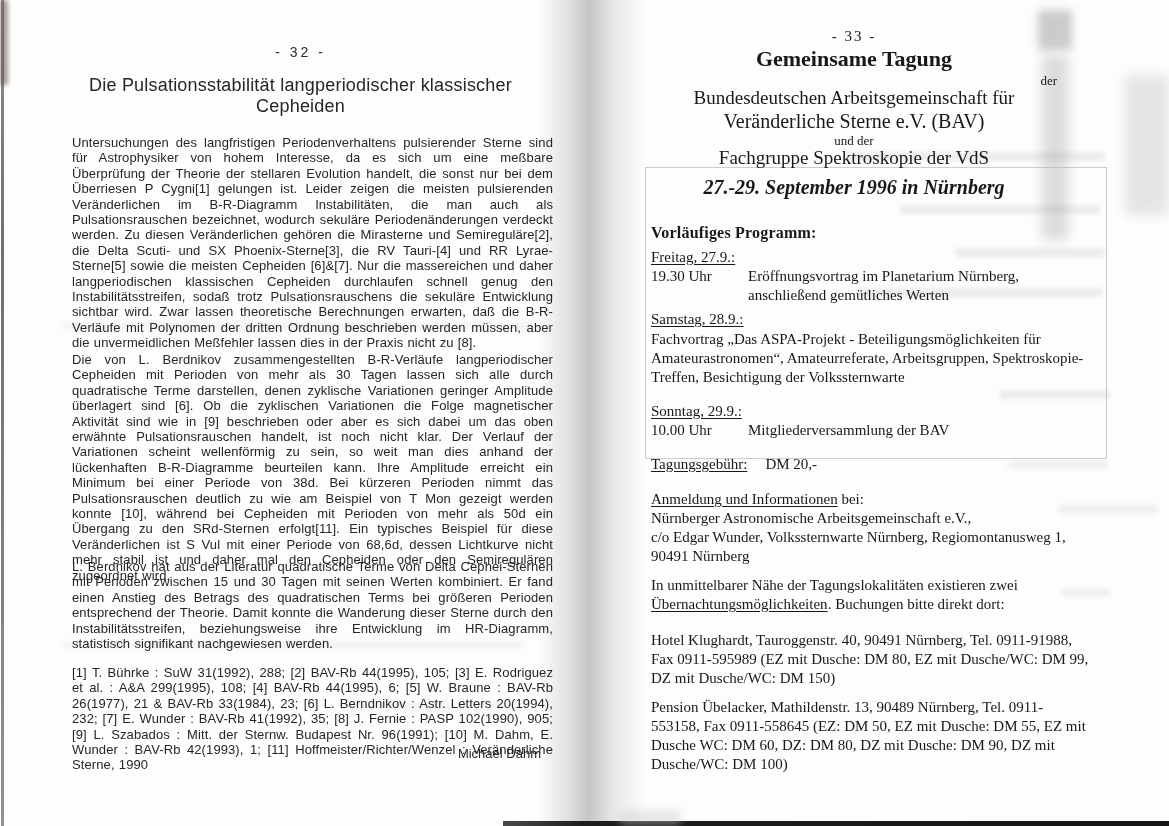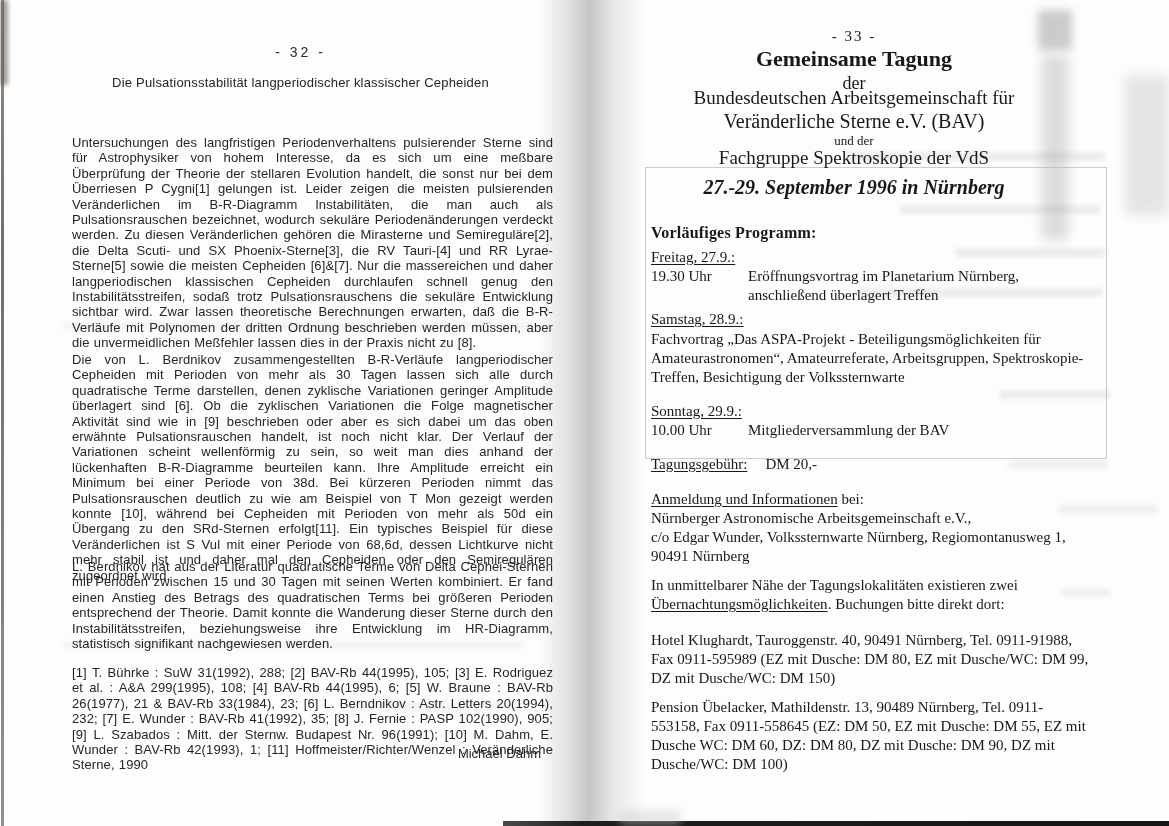--- a/index.html
+++ b/index.html
@@ -7,36 +7,36 @@
     width:1169px;height:826px;position:relative;overflow:hidden;
     background:#fdfdfc;
   }
   .abs{position:absolute;}
   
   #page-left{
     left:60px;top:0;width:481px;height:826px;
     font-family:"Liberation Sans",sans-serif;color:#262626;
   }
   #page-left .pagenum{top:44px;width:100%;text-align:center;font-size:14px;letter-spacing:3px;color:#2a2a2a;}
-  #page-left .doc-title{top:75px;width:100%;text-align:center;font-size:13px;letter-spacing:.2px;}
+  #page-left .doc-title{top:75px;width:100%;text-align:center;font-size:18px;letter-spacing:.2px;}
   #page-left p.body{margin:12px;font-size:13px;line-height:15.4px;text-align:justify;letter-spacing:.1px;word-spacing:.5px;}
   #page-left .p1{top:123px;width:481px;}
   #page-left .p2{top:340px;width:481px;}
   #page-left .p3{top:547px;width:481px;}
   #page-left .refs{top:653px;width:481px;}
   #page-left .author{top:746px;right:0;font-size:13px;}
   
   #page-right{
     left:651px;top:0;width:445px;height:826px;
     font-family:"Liberation Serif",serif;color:#181818;
   }
   #page-right .center{width:406px;text-align:center;}
   #page-right .pagenum{top:28px;font-size:15px;letter-spacing:2px;}
   #page-right .h-main{top:46px;font-size:22px;font-weight:bold;}
-  #page-right .h-der1{top:73px;font-size:18px;}
+  #page-right .h-der1{top:73px;font-size:13px;text-align:right;}
   #page-right .h-org1{top:87px;font-size:19px;}
   #page-right .h-org2{top:110px;font-size:20px;}
   #page-right .h-der2{top:133px;font-size:13px;}
   #page-right .h-org3{top:147px;font-size:19px;}
   #page-right .h-date{top:176px;font-size:20px;font-weight:bold;font-style:italic;}
   .rp-line{font-size:15px;line-height:19px;}
   .u{text-decoration:underline;text-underline-offset:2px;}
   #page-right .prog-head{top:224px;font-size:16px;font-weight:bold;letter-spacing:.2px;}
   #page-right .day-fri{top:248px;}
   #page-right .row-fri{top:267px;display:flex;width:440px;justify-content:flex-end;}
@@ -108,21 +108,21 @@
   <div class="abs center h-org3">Fachgruppe Spektroskopie der VdS</div>
   <div class="abs center h-date">27.-29. September 1996 in Nürnberg</div>
 
   <div class="abs prog-head">Vorläufiges Programm:</div>
 
   <div class="abs rp-line day-fri"><span class="u">Freitag, 27.9.:</span></div>
   <div class="abs row-fri">
     <span class="time-cell rp-line">19.30 Uhr</span>
     <span class="event-cell">
       <div class="rp-line">Eröffnungsvortrag im Planetarium Nürnberg,</div>
-      <div class="rp-line">anschließend überlagert Treffen</div>
+      <div class="rp-line">anschließend gemütliches Werten</div>
     </span>
   </div>
 
   <div class="abs rp-line day-sat"><span class="u">Samstag, 28.9.:</span></div>
   <p class="abs rp-line txt-sat">Fachvortrag „Das ASPA-Projekt - Beteiligungsmöglichkeiten für Amateurastronomen“, Amateurreferate, Arbeitsgruppen, Spektroskopie-Treffen, Besichtigung der Volkssternwarte</p>
 
   <div class="abs rp-line day-sun"><span class="u">Sonntag, 29.9.:</span></div>
   <div class="abs row-sun">
     <span class="time-cell rp-line">10.00 Uhr</span>
     <span class="event-cell rp-line">Mitgliederversammlung der BAV</span>

